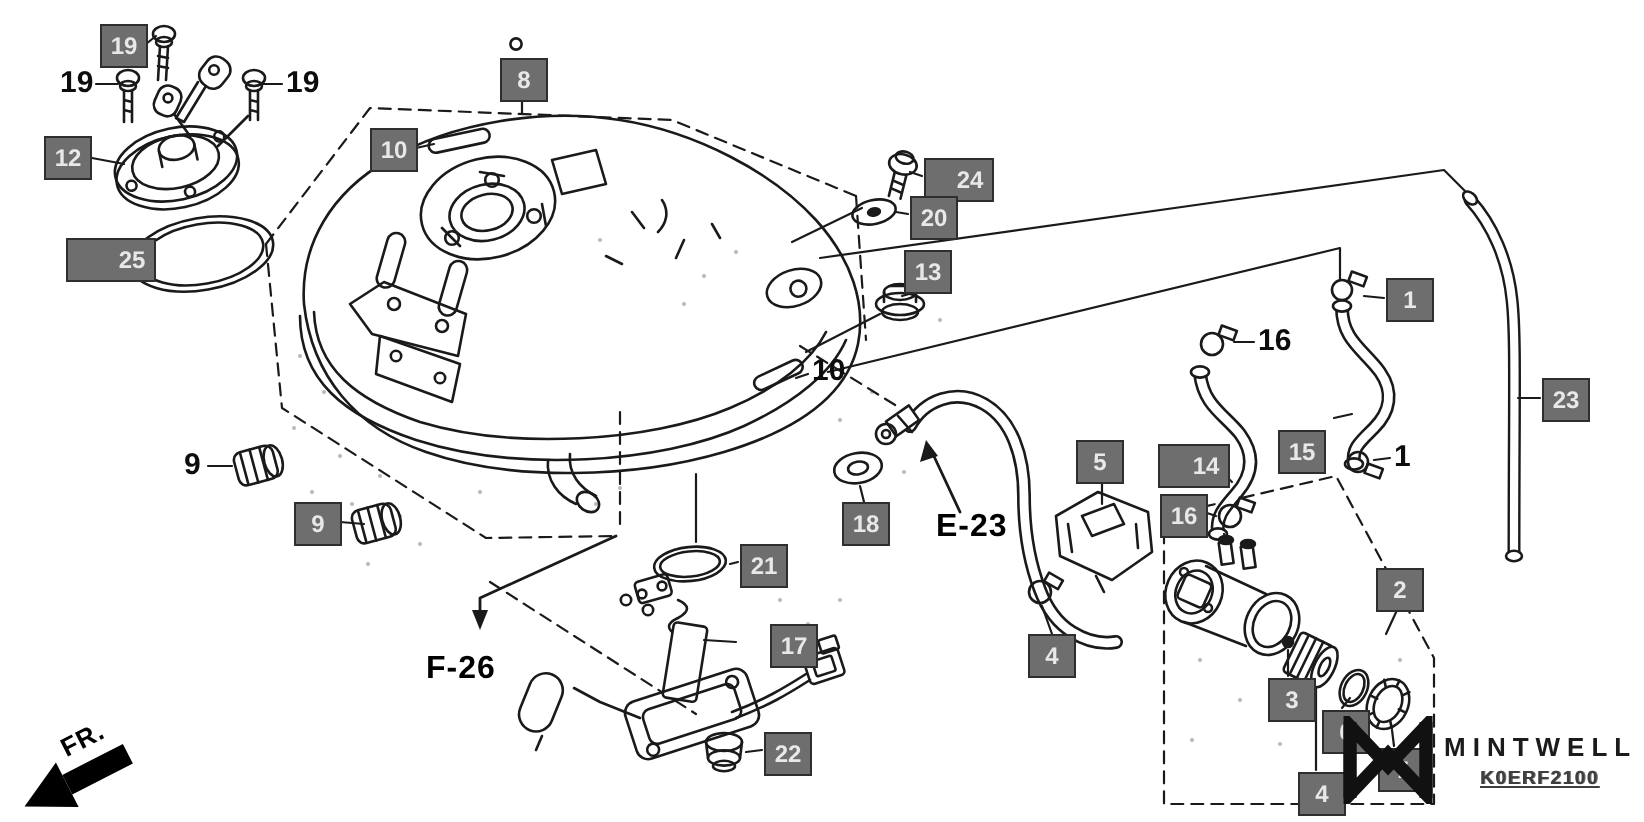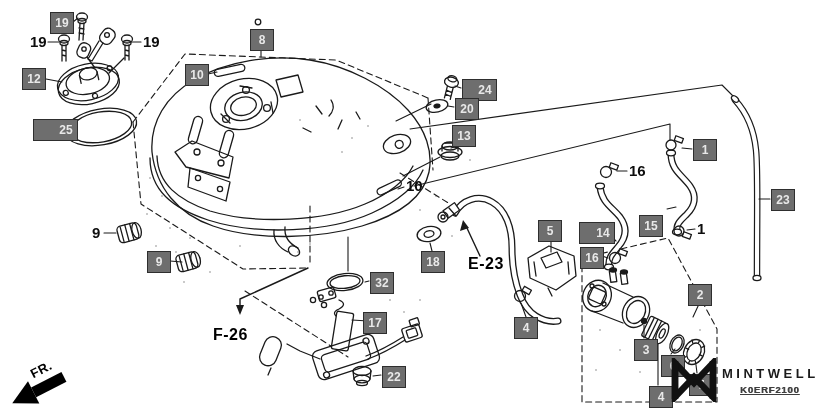--- a/index.html
+++ b/index.html
@@ -402,22 +402,22 @@
       <div class="callout boxed" style="left: 693px; top: 139px;">1</div>
       <div class="callout plain" style="left: 697px; top: 221px;">1</div>
       <div class="callout plain" style="left: 629px; top: 163px;">16</div>
       <div class="callout boxed" style="left: 580px; top: 247px;">16</div>
       <div class="callout boxed" style="left: 639px; top: 199px; margin-top: 16px;">15</div>
       <div class="callout boxed" style="left: 579px; top: 222px; padding-left: 16px;">14</div>
       <div class="callout boxed" style="left: 771px; top: 189px;">23</div>
       <div class="callout boxed" style="left: 538px; top: 220px;">5</div>
       <div class="callout boxed" style="left: 514px; top: 317px;">4</div>
       <div class="callout boxed" style="left: 421px; top: 251px;">18</div>
-      <div class="callout boxed" style="left: 370px; top: 272px;">32</div>
-      <div class="callout boxed" style="left: 363px; top: 312px;">17</div>
+      <div class="callout boxed" style="left: 370px; top: 272px;">21</div>
+      <div class="callout boxed" style="left: 385px; top: 312px;">17</div>
       <div class="callout boxed" style="left: 382px; top: 366px;">22</div>
       <div class="callout plain" style="left: 92px; top: 225px;">9</div>
       <div class="callout boxed" style="left: 147px; top: 251px;">9</div>
       <div class="callout boxed" style="left: 688px; top: 284px;">2</div>
       <div class="callout boxed" style="left: 634px; top: 339px;">3</div>
       <div class="callout boxed" style="left: 661px; top: 355px;">6</div>
       <div class="callout boxed" style="left: 689px; top: 374px;">7</div>
       <div class="callout boxed" style="left: 649px; top: 386px;">4</div>
       <div class="callout ref" style="left: 468px; top: 256px;">E-23</div>
       <div class="callout ref" style="left: 213px; top: 327px;">F-26</div>

